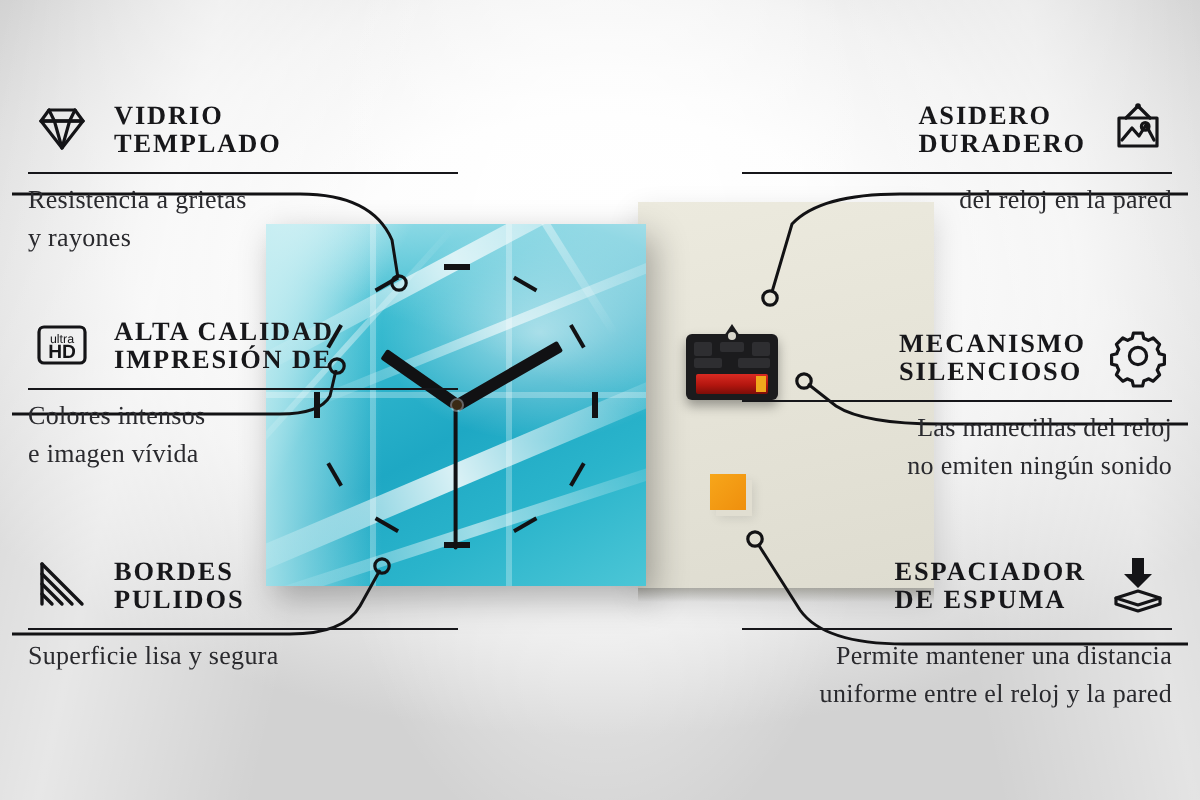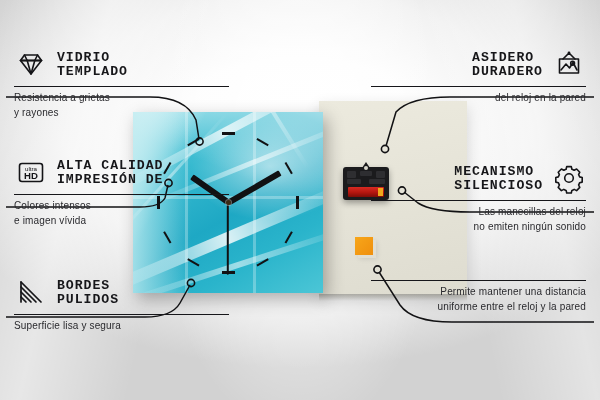--- a/index.html
+++ b/index.html
@@ -23,30 +23,30 @@
   .sheen.c{left:150px;top:-30px;width:300px;height:470px;
     background:radial-gradient(ellipse at 50% 40%,rgba(255,255,255,.95) 0%,rgba(255,255,255,0) 70%);}
 
   
   .feature{position:absolute;width:215px;}
   .feature .head{display:flex;align-items:center;gap:9px;}
   .feature.right .head{flex-direction:row-reverse;}
   .ficon{width:34px;height:34px;flex:0 0 34px;display:flex;align-items:flex-start;justify-content:center;}
   .ftitles{line-height:1.06;}
   .ftitle{
-    font-family:Liberation Mono, monospace;
+    font-family:Liberation Serif, serif;
     font-size:13.2px;font-weight:700;letter-spacing:.95px;color:#17171a;
     white-space:nowrap;text-transform:uppercase;
   }
   .feature.left .ftitles{text-align:left;}
   .feature.right .ftitles{text-align:left;}
   .rule{height:1.4px;background:#16161a;margin:4px 0 4px 0;width:100%;}
   .fdesc{
-    font-family:Liberation Sans, sans-serif;
-    font-size:10px;color:#2a2a2e;line-height:1.42;letter-spacing:.15px;
+    font-family:Liberation Serif, serif;
+    font-size:13px;color:#2a2a2e;line-height:1.42;letter-spacing:.15px;
   }
   .feature.right .fdesc{text-align:right;}
 
   
   #f-vidrio{left:14px;top:48px;}
   #f-impresion{left:14px;top:156px;}
   #f-bordes{left:14px;top:276px;}
   #f-asidero{left:371px;top:48px;}
   #f-mecanismo{left:371px;top:162px;}
   #f-espaciador{left:371px;top:276px;}
@@ -301,20 +301,33 @@
       </span>
     </div>
     <div class="rule"></div>
     <div class="fdesc">
       <div>Las manecillas del reloj</div>
       <div>no emiten ningún sonido</div>
     </div>
   </div>
 
   <div class="feature right" id="f-espaciador">
+    <div class="head">
+      <span class="ficon">
+        <svg viewBox="0 0 32 32" width="32" height="32">
+          <path class="icf" d="M13 3 h6 v8 h4 l-7 7 -7-7 h4 Z"></path>
+          <path class="ic" d="M16 19.5 L27 23 L16 26.5 L5 23 Z"></path>
+          <path class="ic" d="M5 23 v3 l11 3.5 11-3.5 v-3"></path>
+        </svg>
+      </span>
+      <span class="ftitles">
+        <div class="ftitle">ESPACIADOR</div>
+        <div class="ftitle">DE ESPUMA</div>
+      </span>
+    </div>
     <div class="rule"></div>
     <div class="fdesc">
       <div>Permite mantener una distancia</div>
       <div>uniforme entre el reloj y la pared</div>
     </div>
   </div>
 
 </div>
 
 </body></html>

